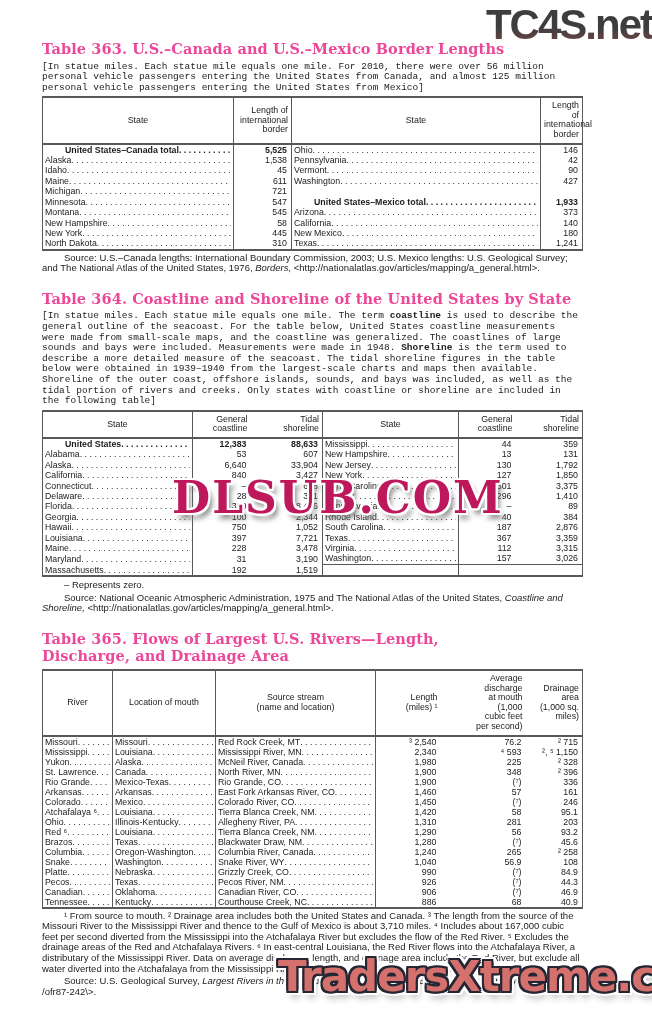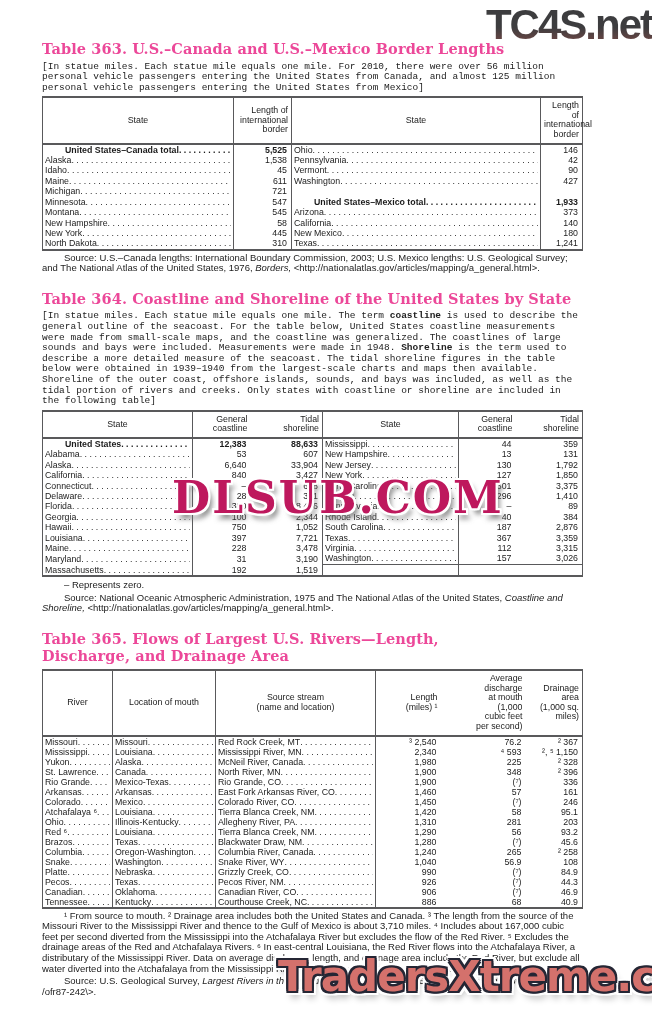--- a/index.html
+++ b/index.html
@@ -620,21 +620,21 @@
               </div>
           </td>
           <td class="st vr">
             <div class="cf">
                 <span class="lbl">Red Rock Creek, MT</span>
                 <span class="dots"></span>
               </div>
           </td>
           <td class="num">³ 2,540</td>
           <td class="num">76.2</td>
-          <td class="num">² 367</td>
+          <td class="num">² 715</td>
         </tr>
           <tr>
           <td class="st vr">
             <div class="cf">
                 <span class="lbl">Mississippi</span>
                 <span class="dots"></span>
               </div>
           </td>
           <td class="st vr">
             <div class="cf">

